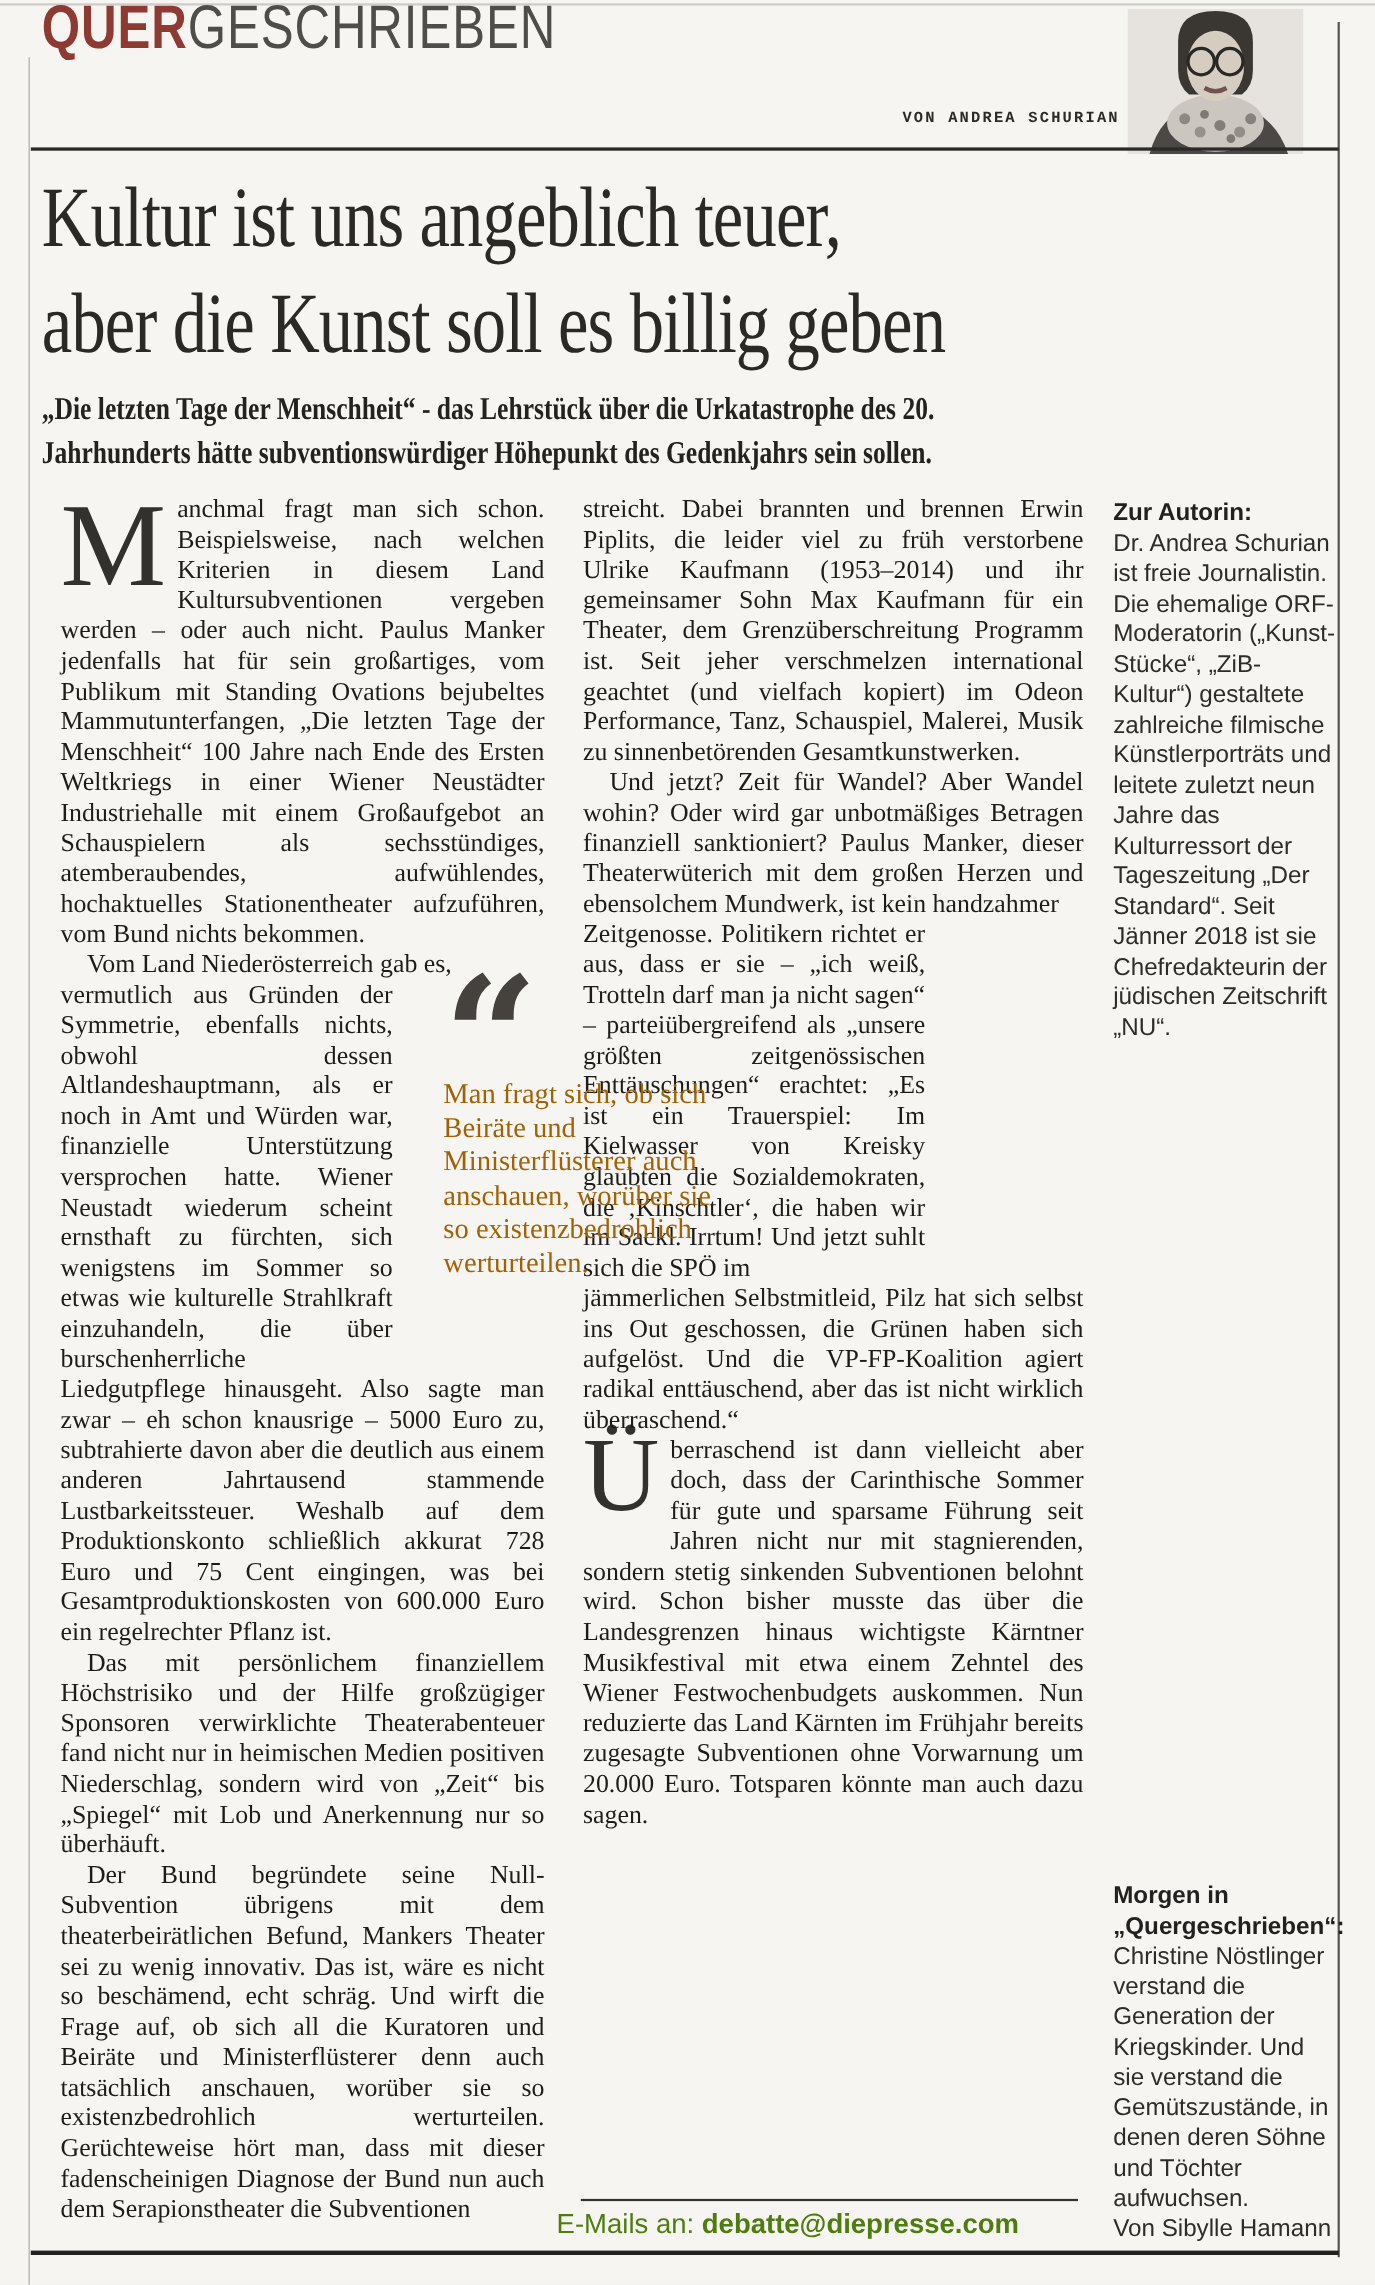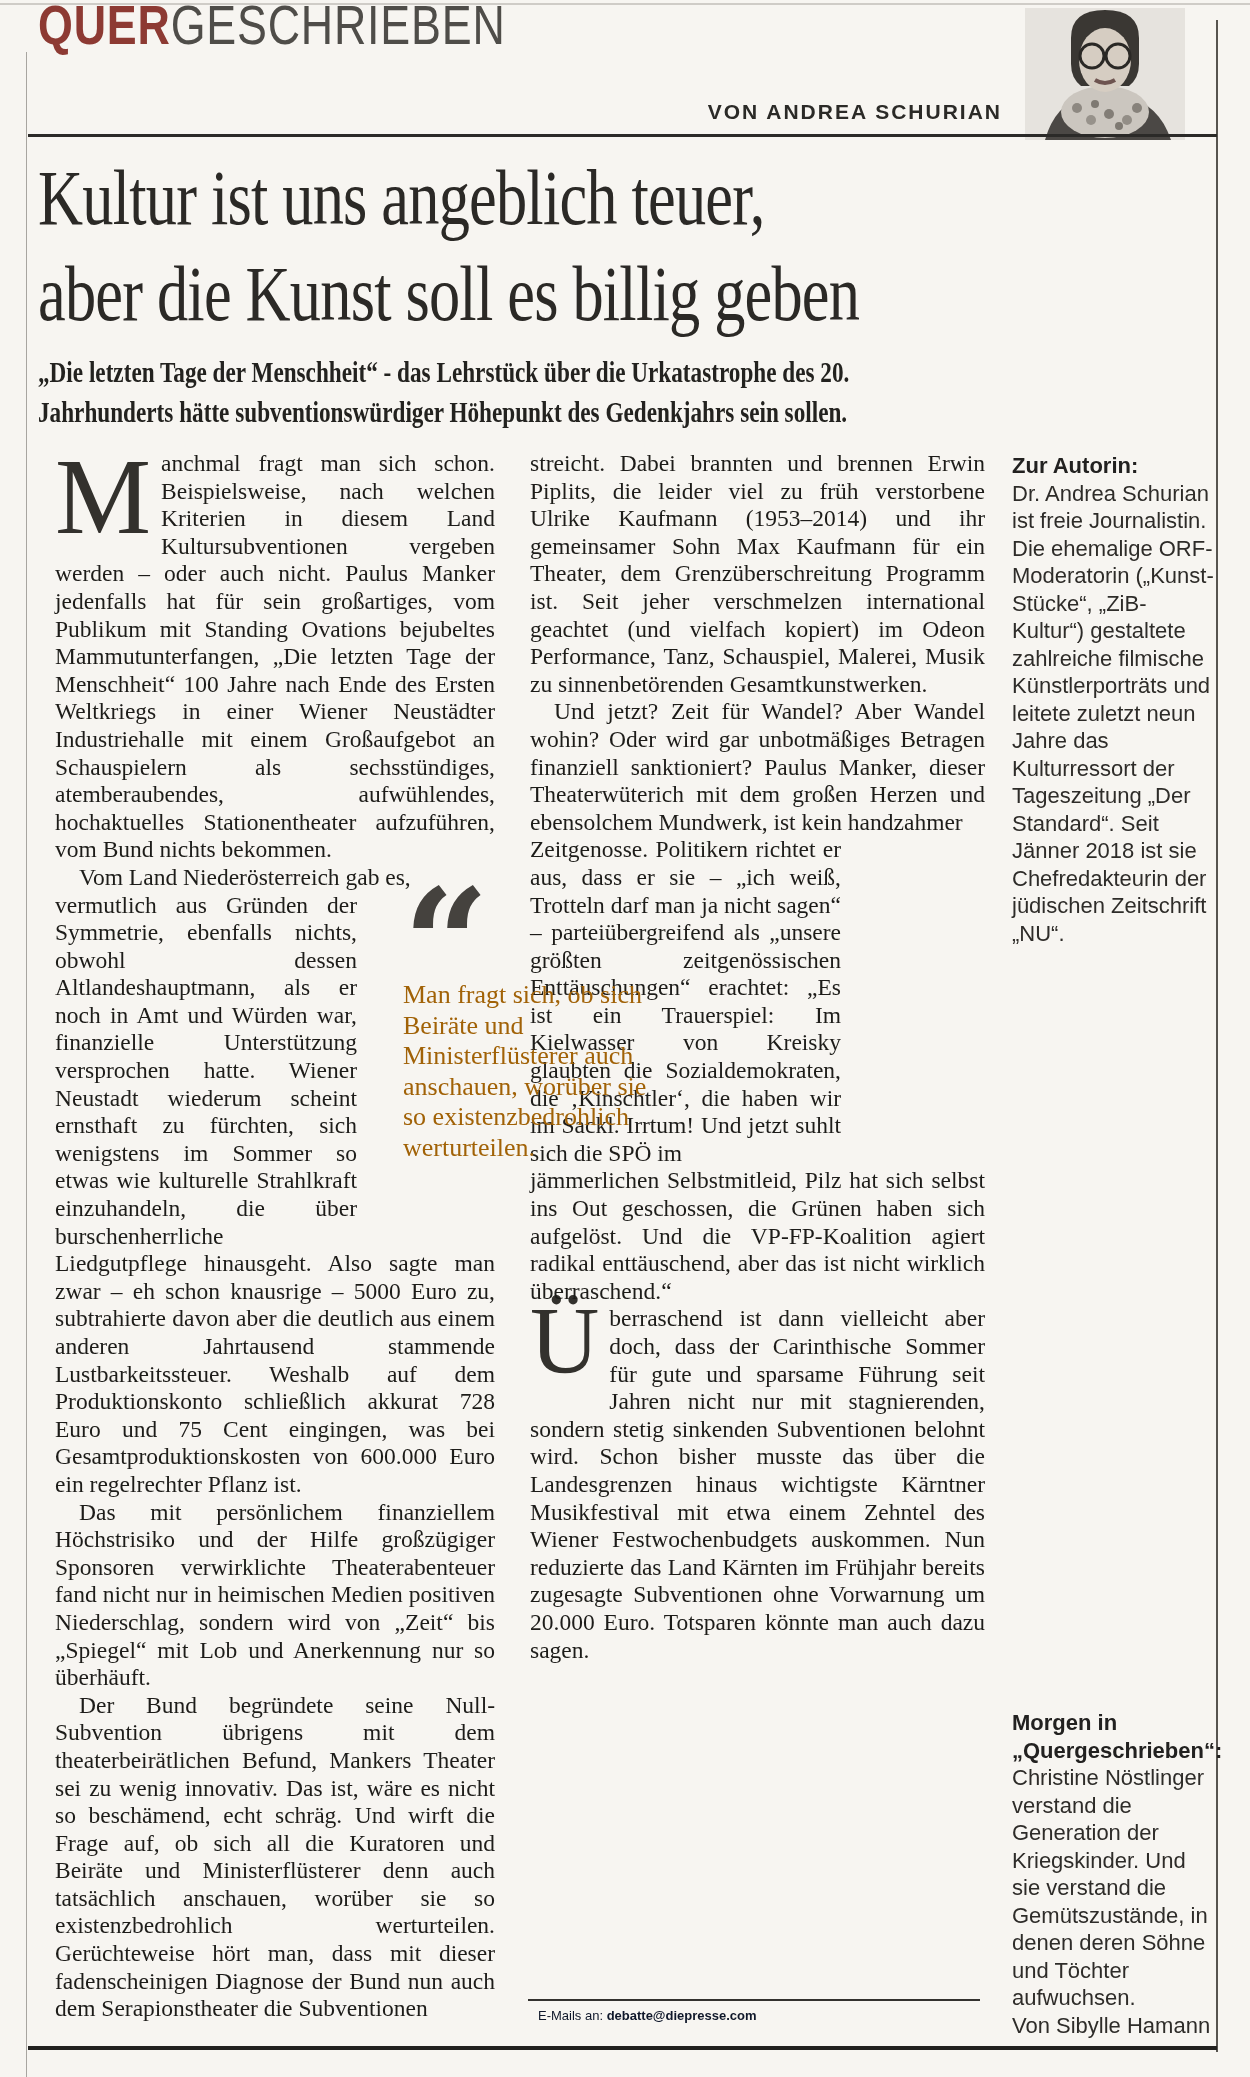--- a/index.html
+++ b/index.html
@@ -10,22 +10,22 @@
   .scan-top{position:absolute;left:0;top:3px;width:1250px;height:2px;background:#cfccc7;}
   .scan-left{position:absolute;left:26px;top:52px;width:1px;height:2025px;background:#a8a5a0;}
   .scan-right{position:absolute;left:1216px;top:20px;width:2px;height:2032px;background:#57544f;}
 
   .masthead{position:absolute;left:38px;top:4px;height:52px;overflow:hidden;white-space:nowrap;}
   .masthead-inner{font-family:"Liberation Sans",sans-serif;font-size:56px;line-height:56px;
         transform:scaleX(.8) translateY(-7px);transform-origin:left top;letter-spacing:1px;}
   .masthead-quer{font-weight:700;color:#8d3a33;}
   .masthead-rest{font-weight:400;color:#4f4d49;}
 
-  .byline{position:absolute;right:248px;top:100px;font-family:Liberation Sans, sans-serif;
-        font-weight:700;font-size:21px;letter-spacing:2px;color:#2b2a27;}
+  .byline{position:absolute;right:232px;top:100px;font-family:Liberation Mono, monospace;
+        font-weight:700;font-size:14px;letter-spacing:2px;color:#2b2a27;}
 
   .photo{position:absolute;left:1025px;top:8px;width:160px;height:132px;}
 
   .rule-top{position:absolute;left:28px;top:134px;width:1189px;height:3px;background:#2b2a28;}
 
   .headline{position:absolute;left:38px;top:150px;width:1150px;
         font-size:78px;line-height:96px;color:#2b2926;letter-spacing:-1px;
         transform:scaleX(.8);transform-origin:left top;}
   .subhead{position:absolute;left:38px;top:352px;width:1120px;font-weight:700;
         font-size:29px;line-height:40px;color:#23221f;
@@ -45,22 +45,22 @@
   .pq-mark{font-size:150px;line-height:70px;height:72px;color:#45423e;font-weight:700;
         font-family:"DejaVu Serif",serif;letter-spacing:-6px;}
   .pq-text{font-size:26px;line-height:30.5px;color:#a16207;}
 
   .sidebar{font-family:"Liberation Sans",sans-serif;font-size:22px;line-height:27.5px;color:#2e2c29;}
   .sidebar .sb-title{font-weight:700;color:#222120;}
   .sb-author{position:absolute;left:1012px;top:452px;width:205px;}
   .sb-tomorrow{position:absolute;left:1012px;top:1709px;width:205px;}
 
   .email-sep{position:absolute;left:528px;top:1999px;width:452px;height:2px;background:#33312e;}
-  .email-line{position:absolute;left:538px;top:2008px;font-family:"Liberation Sans",sans-serif;
-        font-size:13px;color:#0f172a;}
+  .email-line{position:absolute;left:506px;top:2008px;font-family:"Liberation Sans",sans-serif;
+        font-size:25px;color:#4d7c0f;}
   .email-line .addr{font-weight:700;}
 
   .rule-bottom{position:absolute;left:28px;top:2046px;width:1189px;height:4px;background:#22211f;}
 </style>
 </head>
 <body>
 
 <div class="page">
 
   <div class="scan-top"></div>

